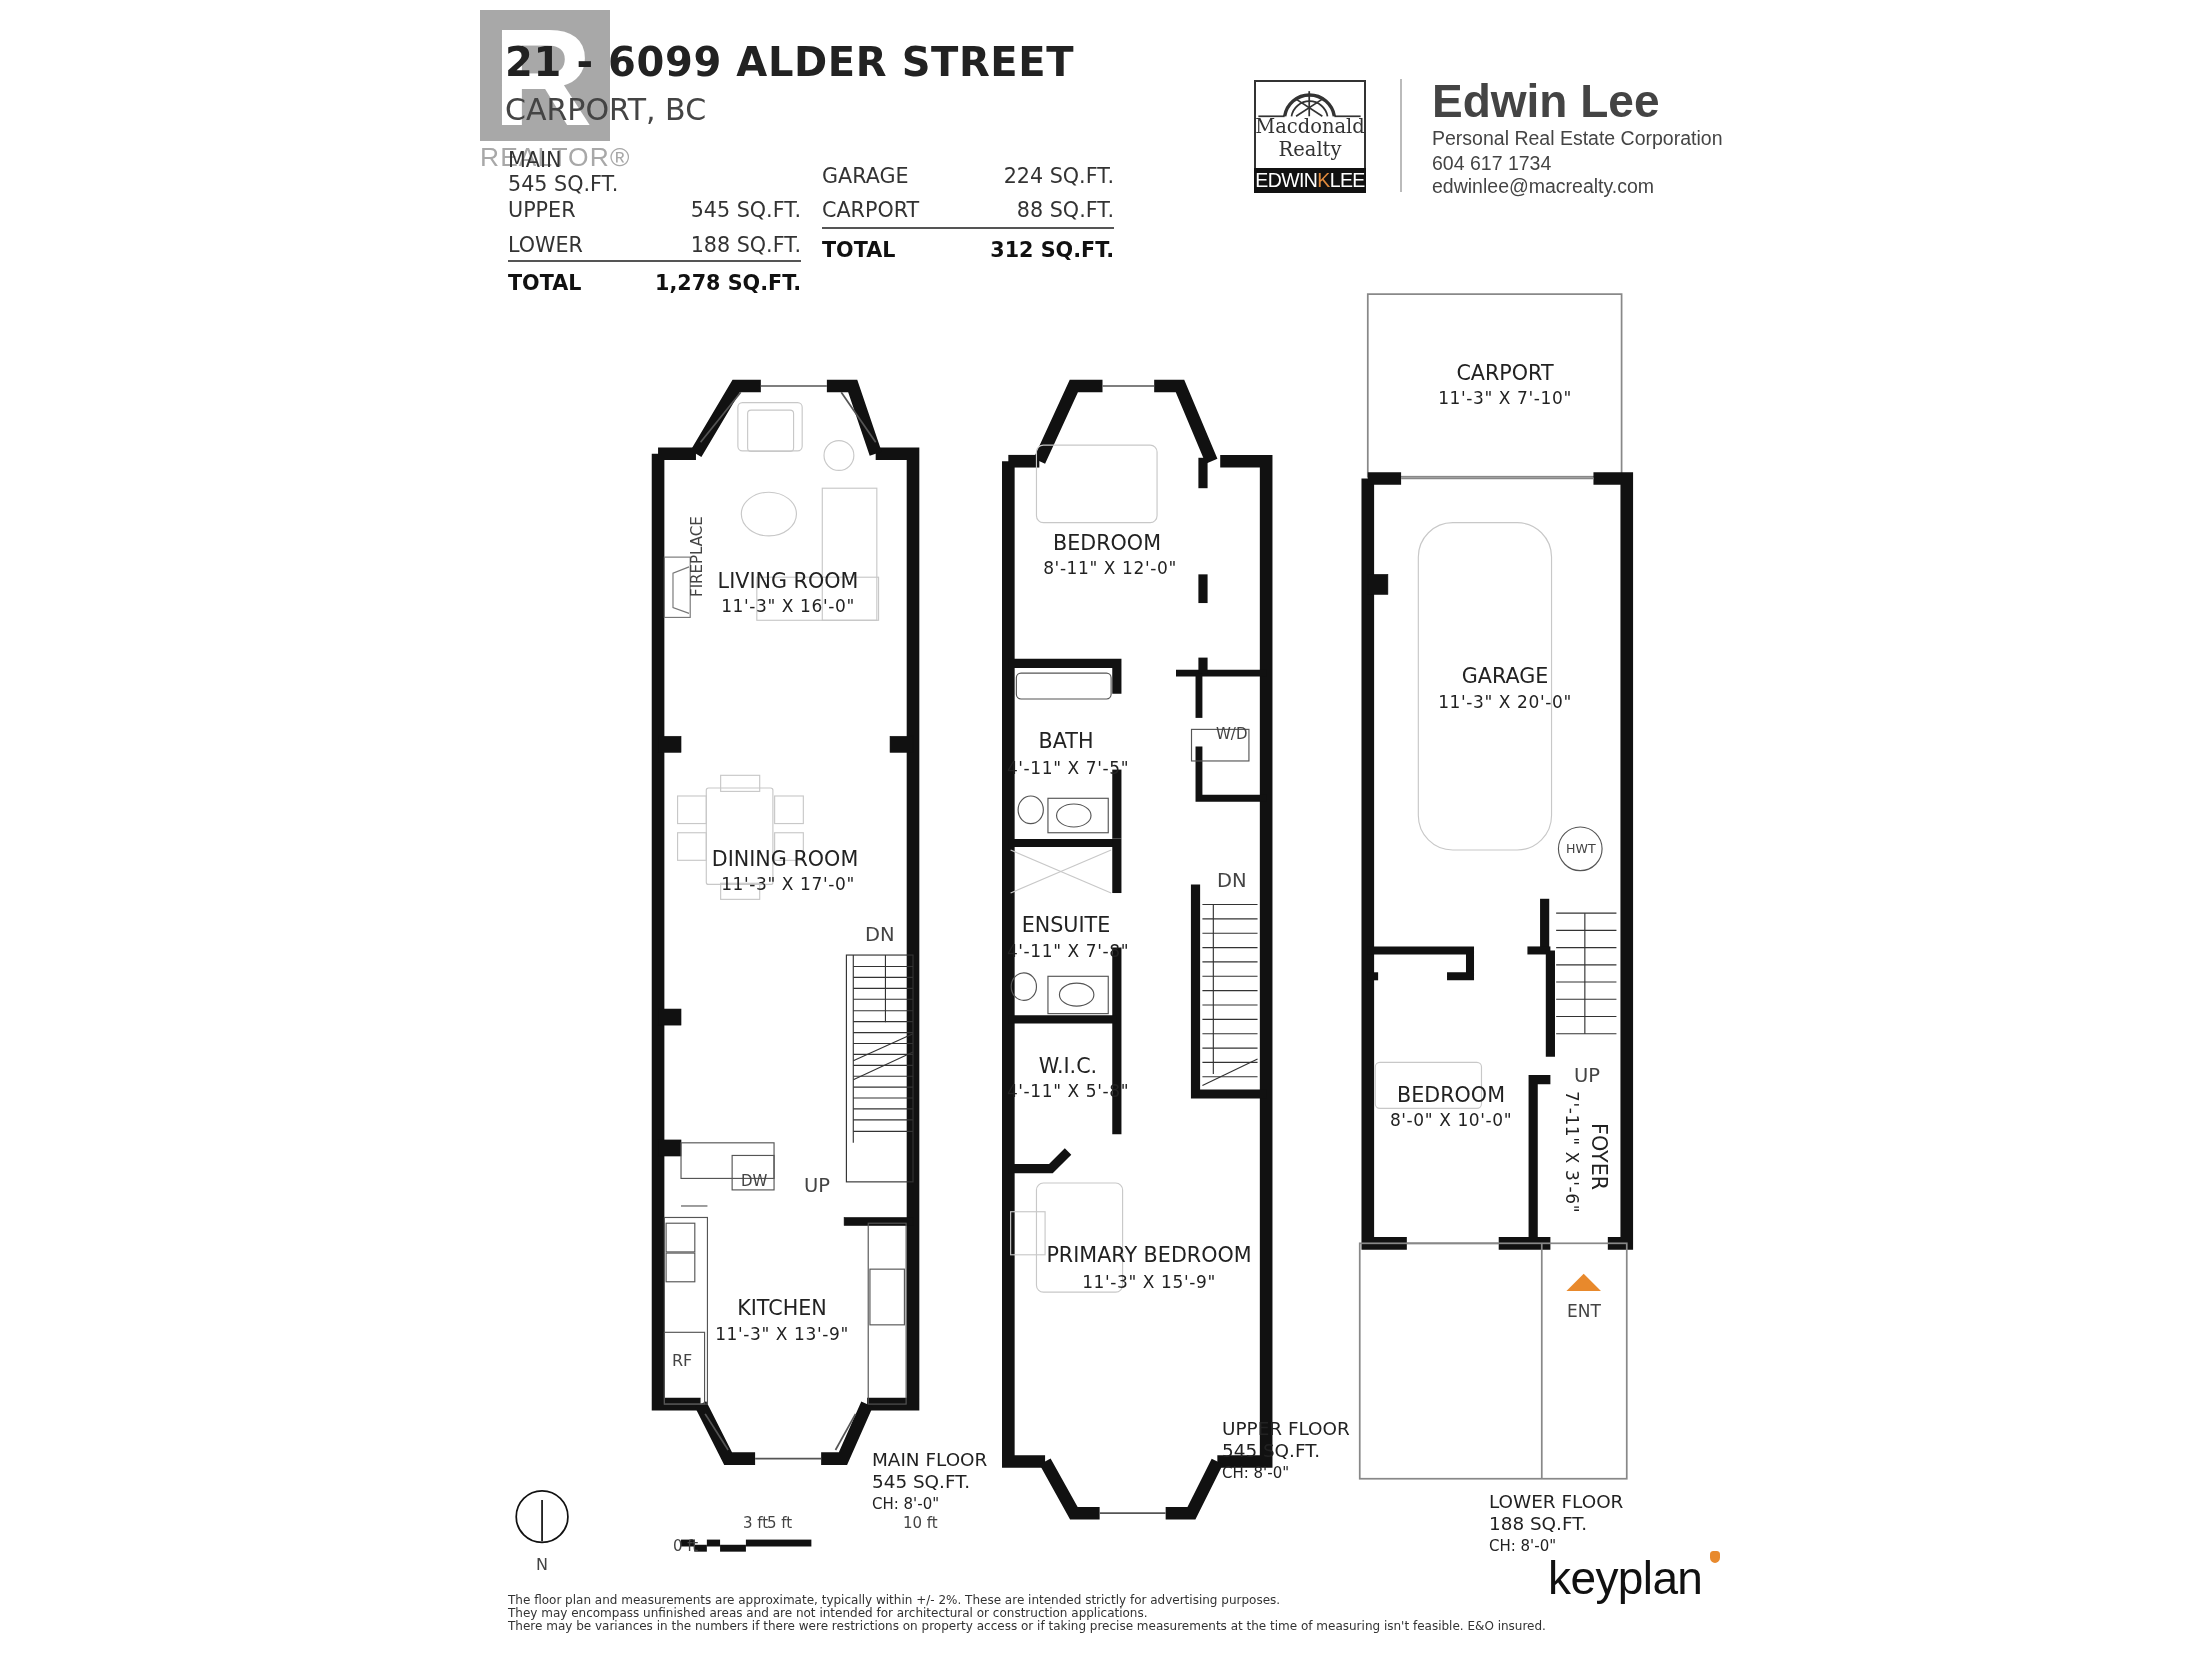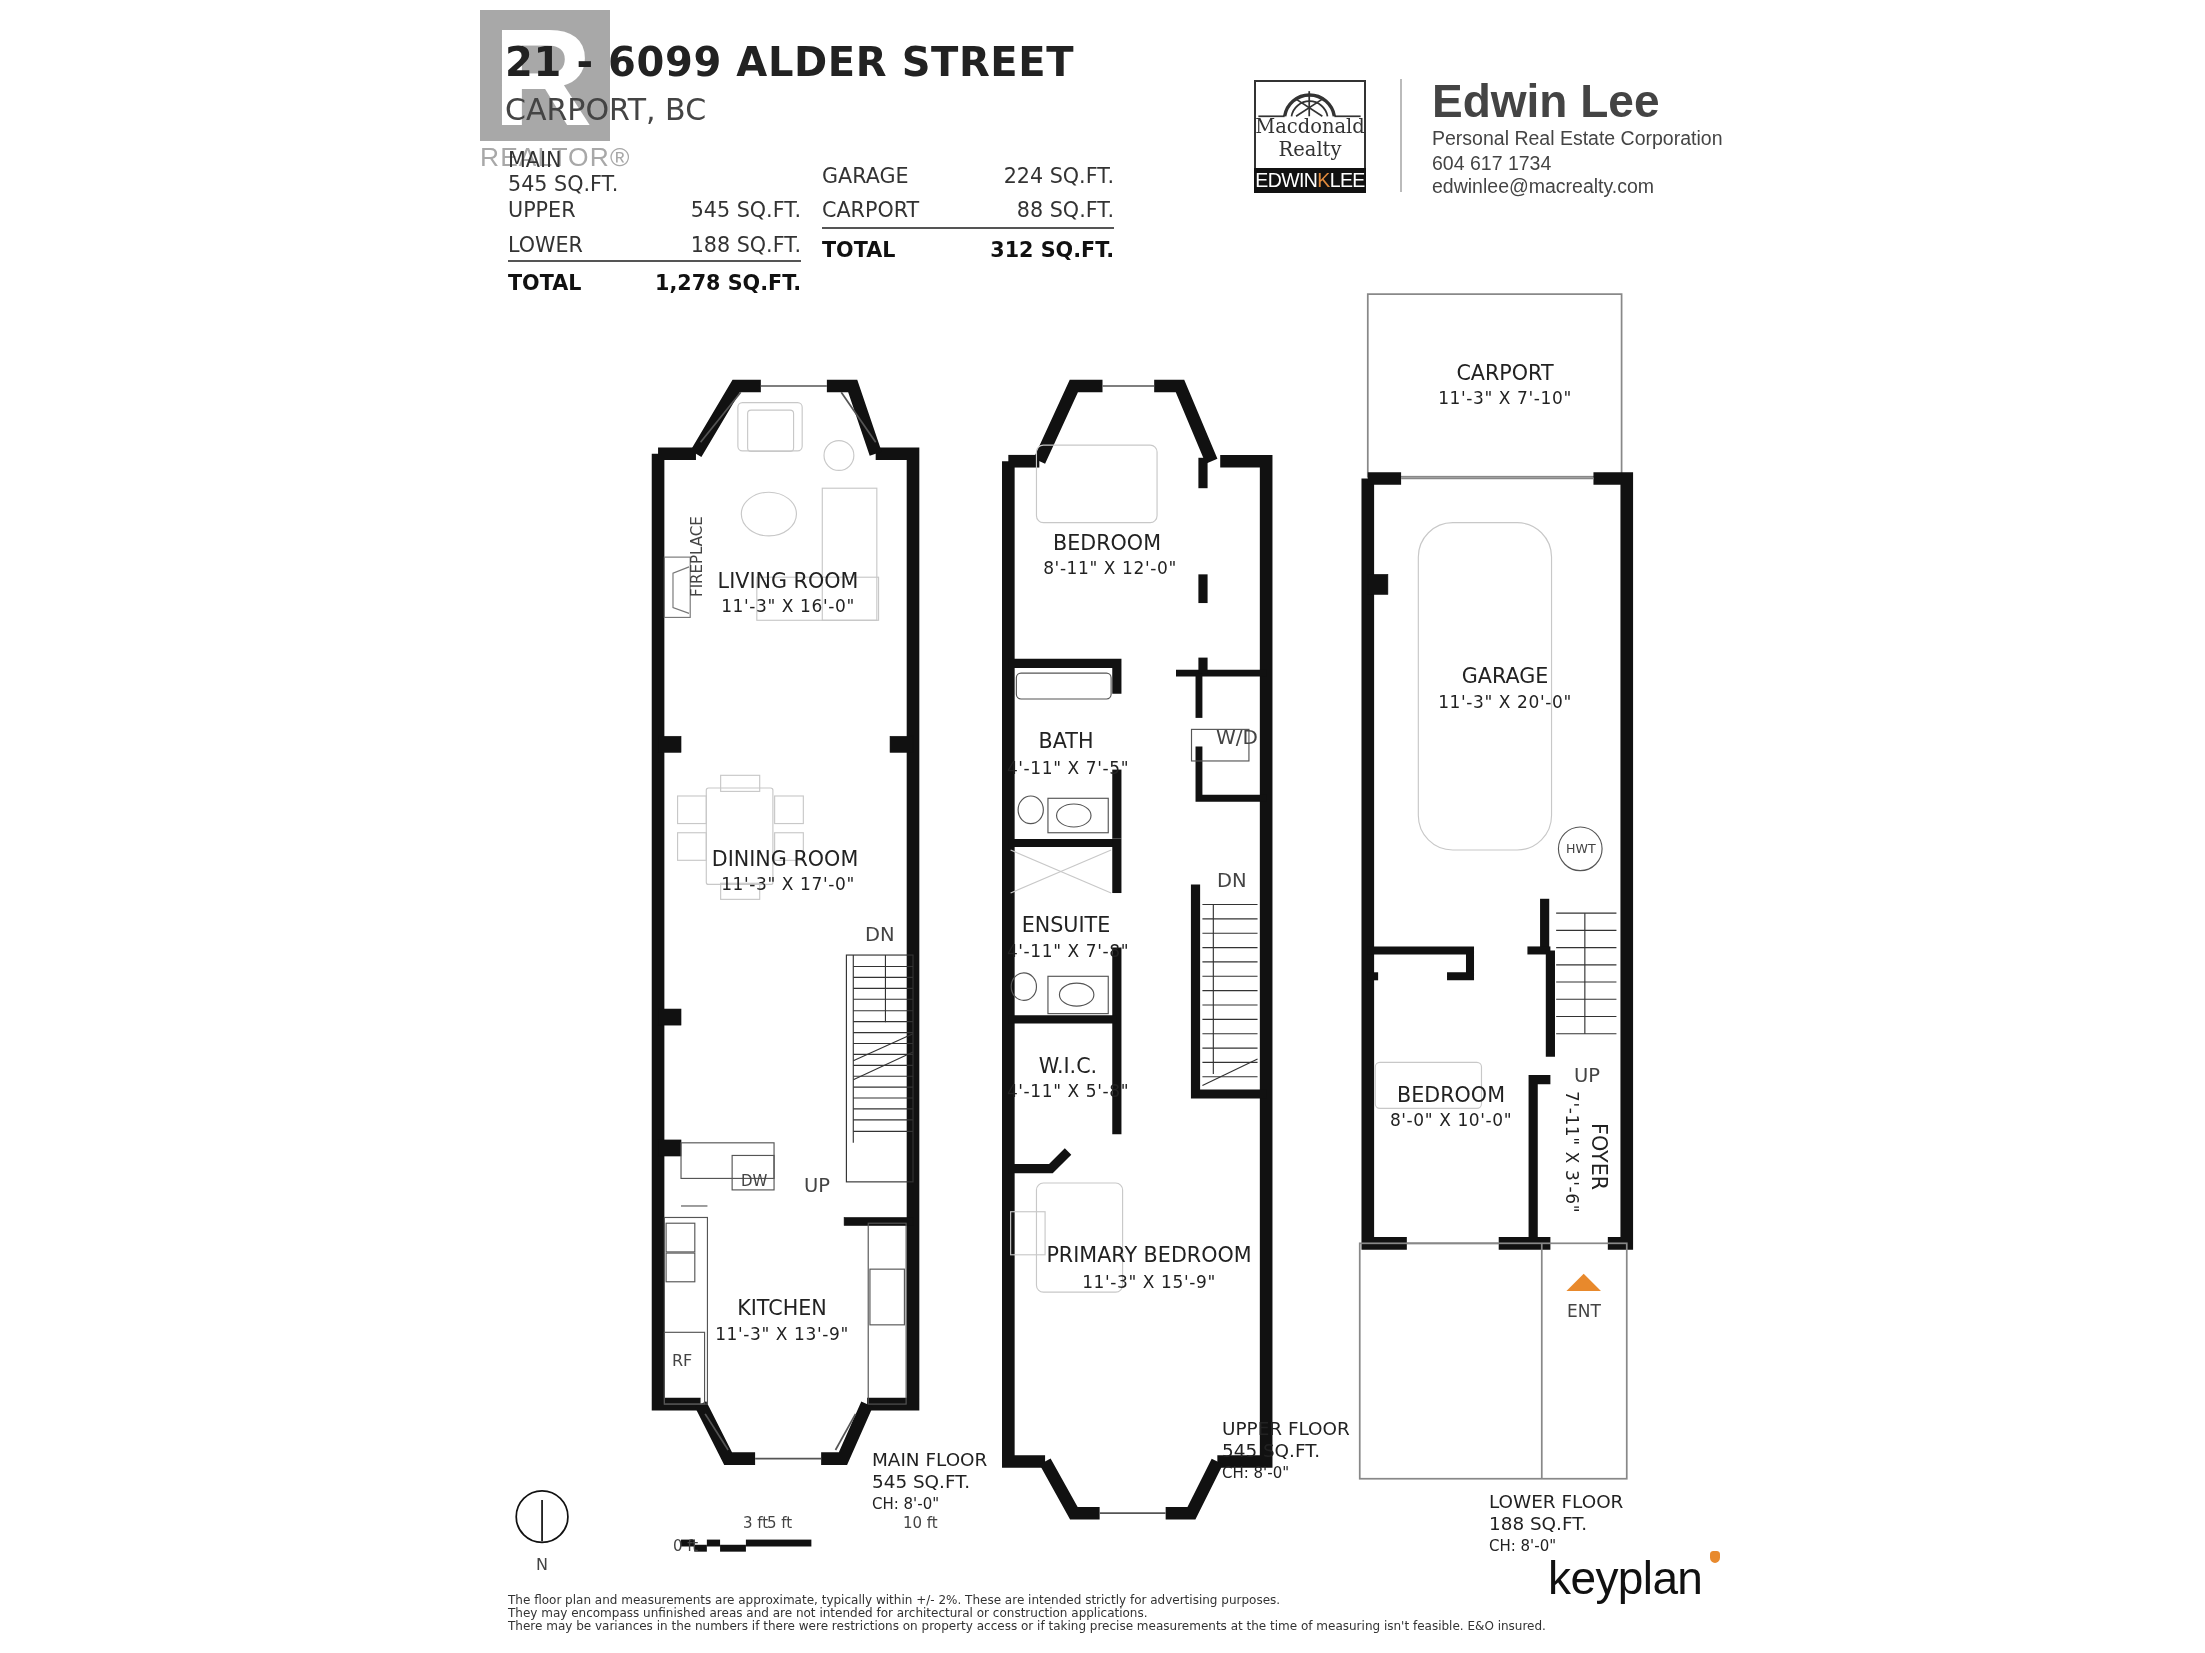--- a/index.html
+++ b/index.html
@@ -312,21 +312,21 @@
 <div class="room-label" style="left:782px;top:1296px;">KITCHEN</div>
 <div class="room-dim" style="left:782px;top:1324px;">11'-3"  X  13'-9"</div>
 <div class="floor-label" style="left:872px;top:1417px;margin-top:32px;">
   <div>MAIN FLOOR</div>
   <div>545 SQ.FT.</div>
   <div class="ch">CH: 8'-0"</div>
 </div>
 
 <div class="room-label" style="left:1107px;top:531px;">BEDROOM</div>
 <div class="room-dim" style="left:1110px;top:558px;">8'-11"  X  12'-0"</div>
-<div class="small-label" style="left:1216px;top:725px;font-size:20px;">W/D</div>
+<div class="small-label" style="left:1216px;top:725px;font-size:15px;">W/D</div>
 <div class="room-label" style="left:1066px;top:729px;">BATH</div>
 <div class="room-dim" style="left:1068px;top:758px;">4'-11" X  7'-5"</div>
 <div class="room-label" style="left:1066px;top:913px;">ENSUITE</div>
 <div class="room-dim" style="left:1068px;top:941px;">4'-11" X  7'-8"</div>
 <div class="small-label" style="left:1217px;top:869px;font-size:19.5px;">DN</div>
 <div class="room-label" style="left:1068px;top:1054px;">W.I.C.</div>
 <div class="room-dim" style="left:1068px;top:1081px;">4'-11" X  5'-8"</div>
 <div class="room-label" style="left:1149px;top:1243px;">PRIMARY BEDROOM</div>
 <div class="room-dim" style="left:1149px;top:1272px;">11'-3"  X  15'-9"</div>
 <div class="floor-label" style="left:1222px;top:1418px;">

